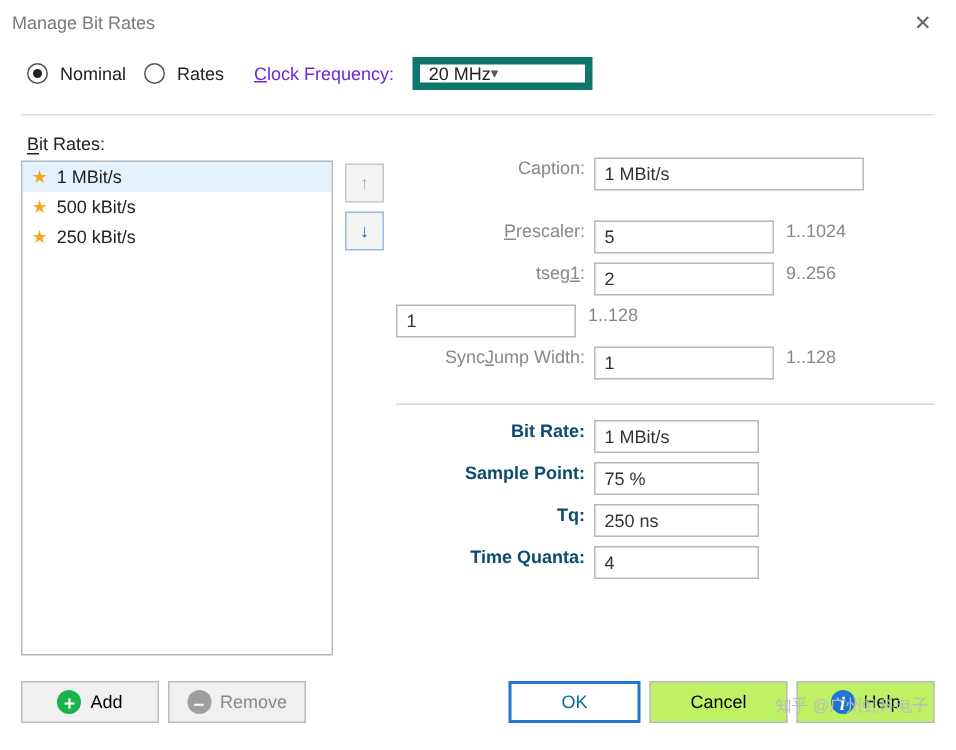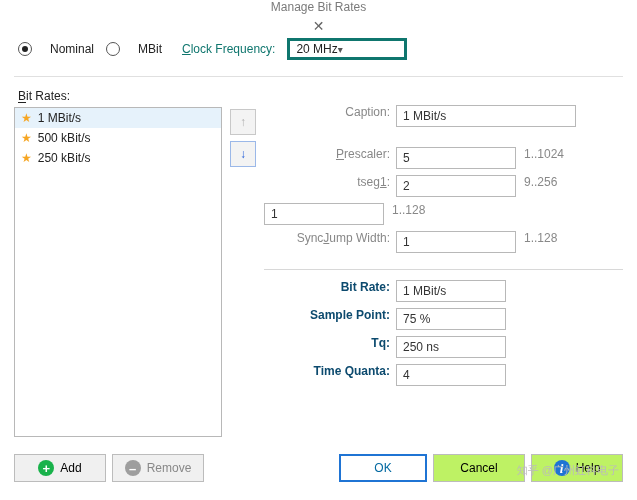--- a/index.html
+++ b/index.html
@@ -1,28 +1,28 @@
 <!DOCTYPE html>
 <html><head>
 <meta charset="utf-8">
 <style>
 * { box-sizing: border-box; margin: 0; padding: 0; font-family: "Segoe UI", Tahoma, sans-serif; font-size: 12px; }
 body { background: #fff; width: 637px; height: 500px; position: relative; color: #222; }
 
-.titlebar { height: 30px; display: flex; align-items: center; padding: 0 8px; color: #7a7a7a; flex-direction: column; }
+.titlebar { height: 30px; display: flex; align-items: center; padding: 0 8px; color: #7a7a7a; }
 .titlebar .title { flex: 1; }
 .titlebar .close { font-size: 14px; color: #666; padding: 4px 8px; cursor: default; }
 
 .toprow { display: flex; align-items: center; gap: 12px; padding: 8px 18px 14px 18px; }
-.radio { display: inline-flex; align-items: center; gap: 18px; cursor: default; }
+.radio { display: inline-flex; align-items: center; gap: 8px; cursor: default; }
 .radio .dot { width: 14px; height: 14px; border: 1px solid #555; border-radius: 50%; display: inline-flex; align-items: center; justify-content: center; }
 .radio .dot.inner::after { content: ""; width: 6px; height: 6px; background: #222; border-radius: 50%; display: block; }
 .radio-label { }
-.clock-label { margin-left: 8px; color: #0f766e; }
-.combobox { display: inline-flex; align-items: center; border: 3px solid #0f766e; height: 22px; padding: 0 6px; min-width: 120px; justify-content: flex-start; background: #fff; }
+.clock-label { margin-left: 8px; color: #6d28d9; }
+.combobox { display: inline-flex; align-items: center; border: 5px solid #0f766e; height: 22px; padding: 0 6px; min-width: 120px; justify-content: flex-start; background: #fff; }
 .combobox .arrow { font-size: 10px; color: #555; }
 
 .hr { border-top: 1px solid #e0e0e0; margin: 2px 14px 6px 14px; }
 
 .content { display: flex; padding: 4px 14px 0 14px; gap: 8px; }
 .left { display: flex; flex-direction: column; }
 .left-label { margin: 2px 0 4px 4px; text-underline-offset: 2px; text-decoration-color:#999; }
 .listbox { width: 208px; height: 330px; border: 1px solid #b8b8b8; background: #fff; overflow: auto; }
 .listitem { display: flex; align-items: center; gap: 6px; height: 20px; padding: 0 6px; cursor: default; }
 .listitem.selected { background: #e6f2fb; }
@@ -65,21 +65,21 @@
   <span class="close">✕</span>
 </div>
 
 <div class="toprow">
   <label class="radio">
     <span class="dot inner"></span>
     <span class="radio-label">Nominal</span>
   </label>
   <label class="radio">
     <span class="dot"></span>
-    <span class="radio-label">MBit</span>
+    <span class="radio-label">Rates</span>
   </label>
   <span class="clock-label"><span class="underline-letter">C</span><span>lock Frequency:</span></span>
   <div class="combobox">
     <span>20 MHz</span>
     <span class="arrow">▾</span>
   </div>
 </div>
 
 <div class="hr"></div>
 

